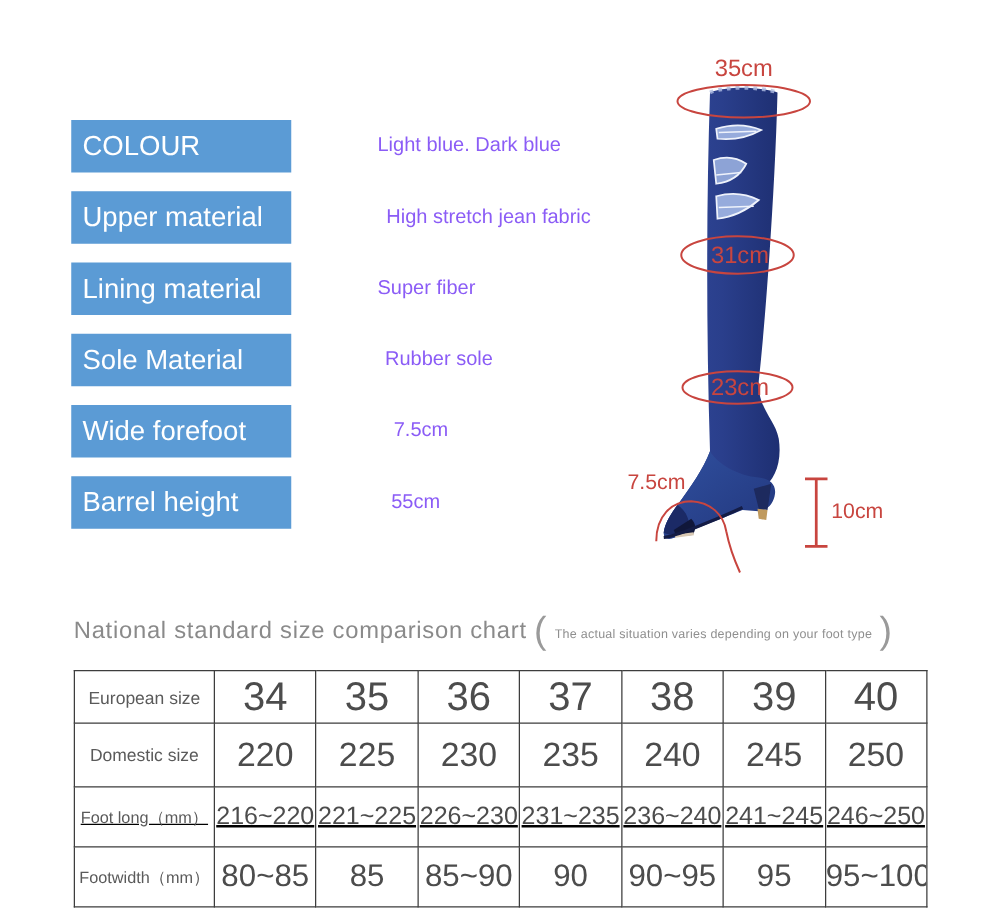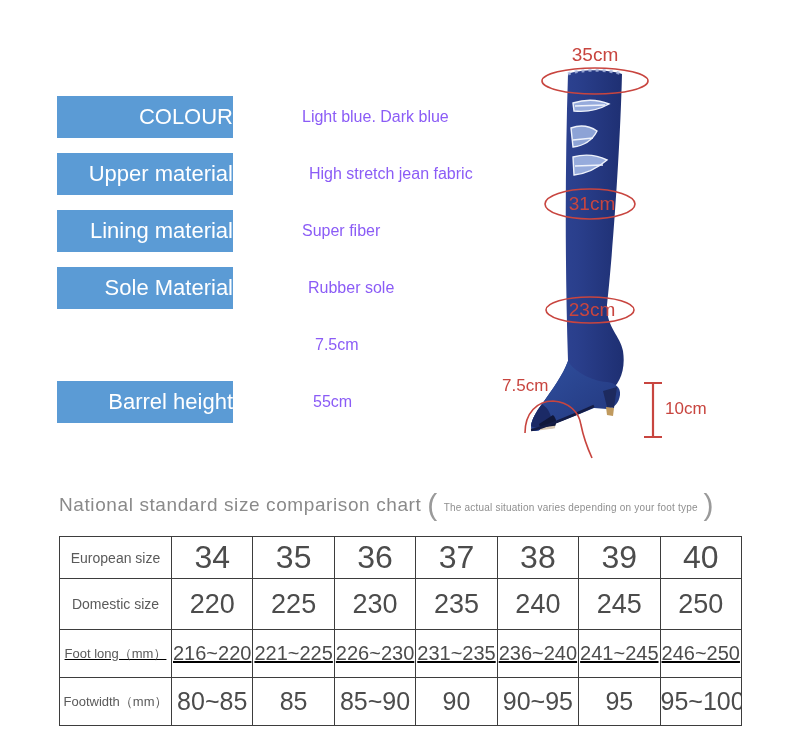--- a/index.html
+++ b/index.html
@@ -6,21 +6,21 @@
   body{
     width:799px;height:729px;position:relative;background:#ffffff;
     font-family:"Liberation Sans", sans-serif;overflow:hidden;
   }
   
   .spec{position:absolute;left:57px;top:96px;width:450px;}
   .spec-row{position:relative;height:42px;margin-bottom:15px;}
   .spec-label{
     position:absolute;left:0;top:0;width:176px;height:42px;
     background:#5b9bd5;color:#ffffff;font-size:22px;line-height:42px;
-    padding-left:9px;box-sizing:border-box;white-space:nowrap;text-align:right;
+    padding-left:9px;box-sizing:border-box;white-space:nowrap;
   }
   .spec-value{
     position:absolute;left:208px;top:0;height:42px;line-height:42px;
     color:#8b5cf6;font-size:16px;white-space:nowrap;margin-left:37px;
   }
   .spec-row:nth-child(2) .spec-value{left:215px;}
   .spec-row:nth-child(4) .spec-value{left:214px;}
   .spec-row:nth-child(5) .spec-value{left:221px;}
   .spec-row:nth-child(6) .spec-value{left:219px;}
   
@@ -65,20 +65,21 @@
   </div>
   <div class="spec-row">
     <div class="spec-label">Lining material</div>
     <div class="spec-value">Super fiber</div>
   </div>
   <div class="spec-row">
     <div class="spec-label">Sole Material</div>
     <div class="spec-value">Rubber sole</div>
   </div>
   <div class="spec-row">
+    <div class="spec-label">Wide forefoot</div>
     <div class="spec-value">7.5cm</div>
   </div>
   <div class="spec-row">
     <div class="spec-label">Barrel height</div>
     <div class="spec-value">55cm</div>
   </div>
 </div>
 
 <div class="boot-figure">
   <svg width="230" height="445" viewBox="0 0 230 445" xmlns="http://www.w3.org/2000/svg">

